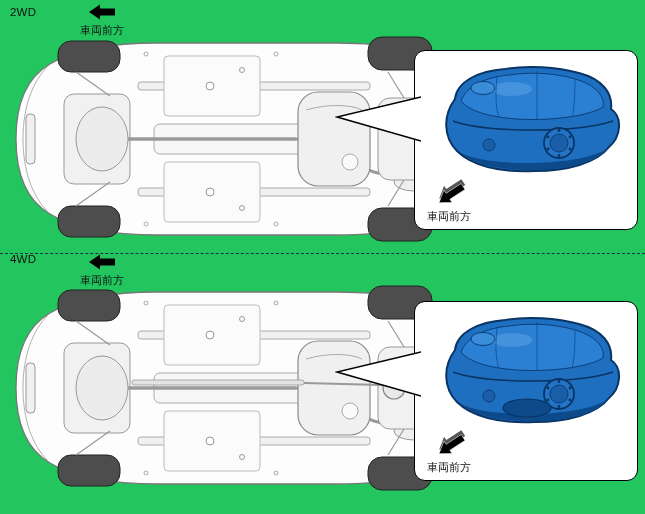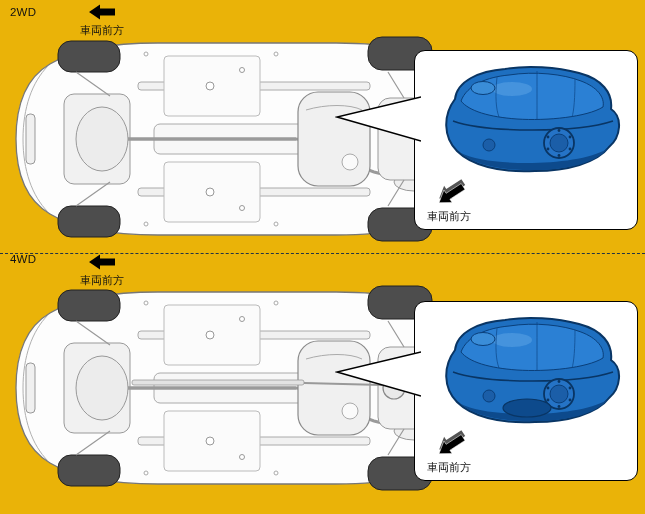--- a/index.html
+++ b/index.html
@@ -1,18 +1,18 @@
 <!DOCTYPE html>
 <html><head>
 <meta charset="utf-8">
 <style>
   *{margin:0;padding:0;box-sizing:border-box}
   html,body{background:#fff}
   body{font-family:"Liberation Sans","DejaVu Sans",sans-serif;color:#111}
-  .page{position:relative;width:645px;height:514px;background:#eab308;overflow:hidden}
+  .page{position:relative;width:645px;height:514px;background:#22c55e;overflow:hidden}
   .section{position:absolute;left:0;width:645px}
   .sec-a{top:0;height:252px}
   .sec-b{top:247px;height:256px}
   .drive-label{position:absolute;left:10px;top:6px;font-size:11.5px;letter-spacing:.2px}
   .front-ind{position:absolute;left:72px;top:3px;width:60px;text-align:center}
   .sec-b .front-ind{top:6px}
   .front-ind svg{display:block;margin:0 auto}
   .front-label{font-size:11px;margin-top:2px;white-space:nowrap}
   .vehicle{position:absolute;left:6px;top:30px;z-index:1}
   .sec-b .vehicle{top:32px}

